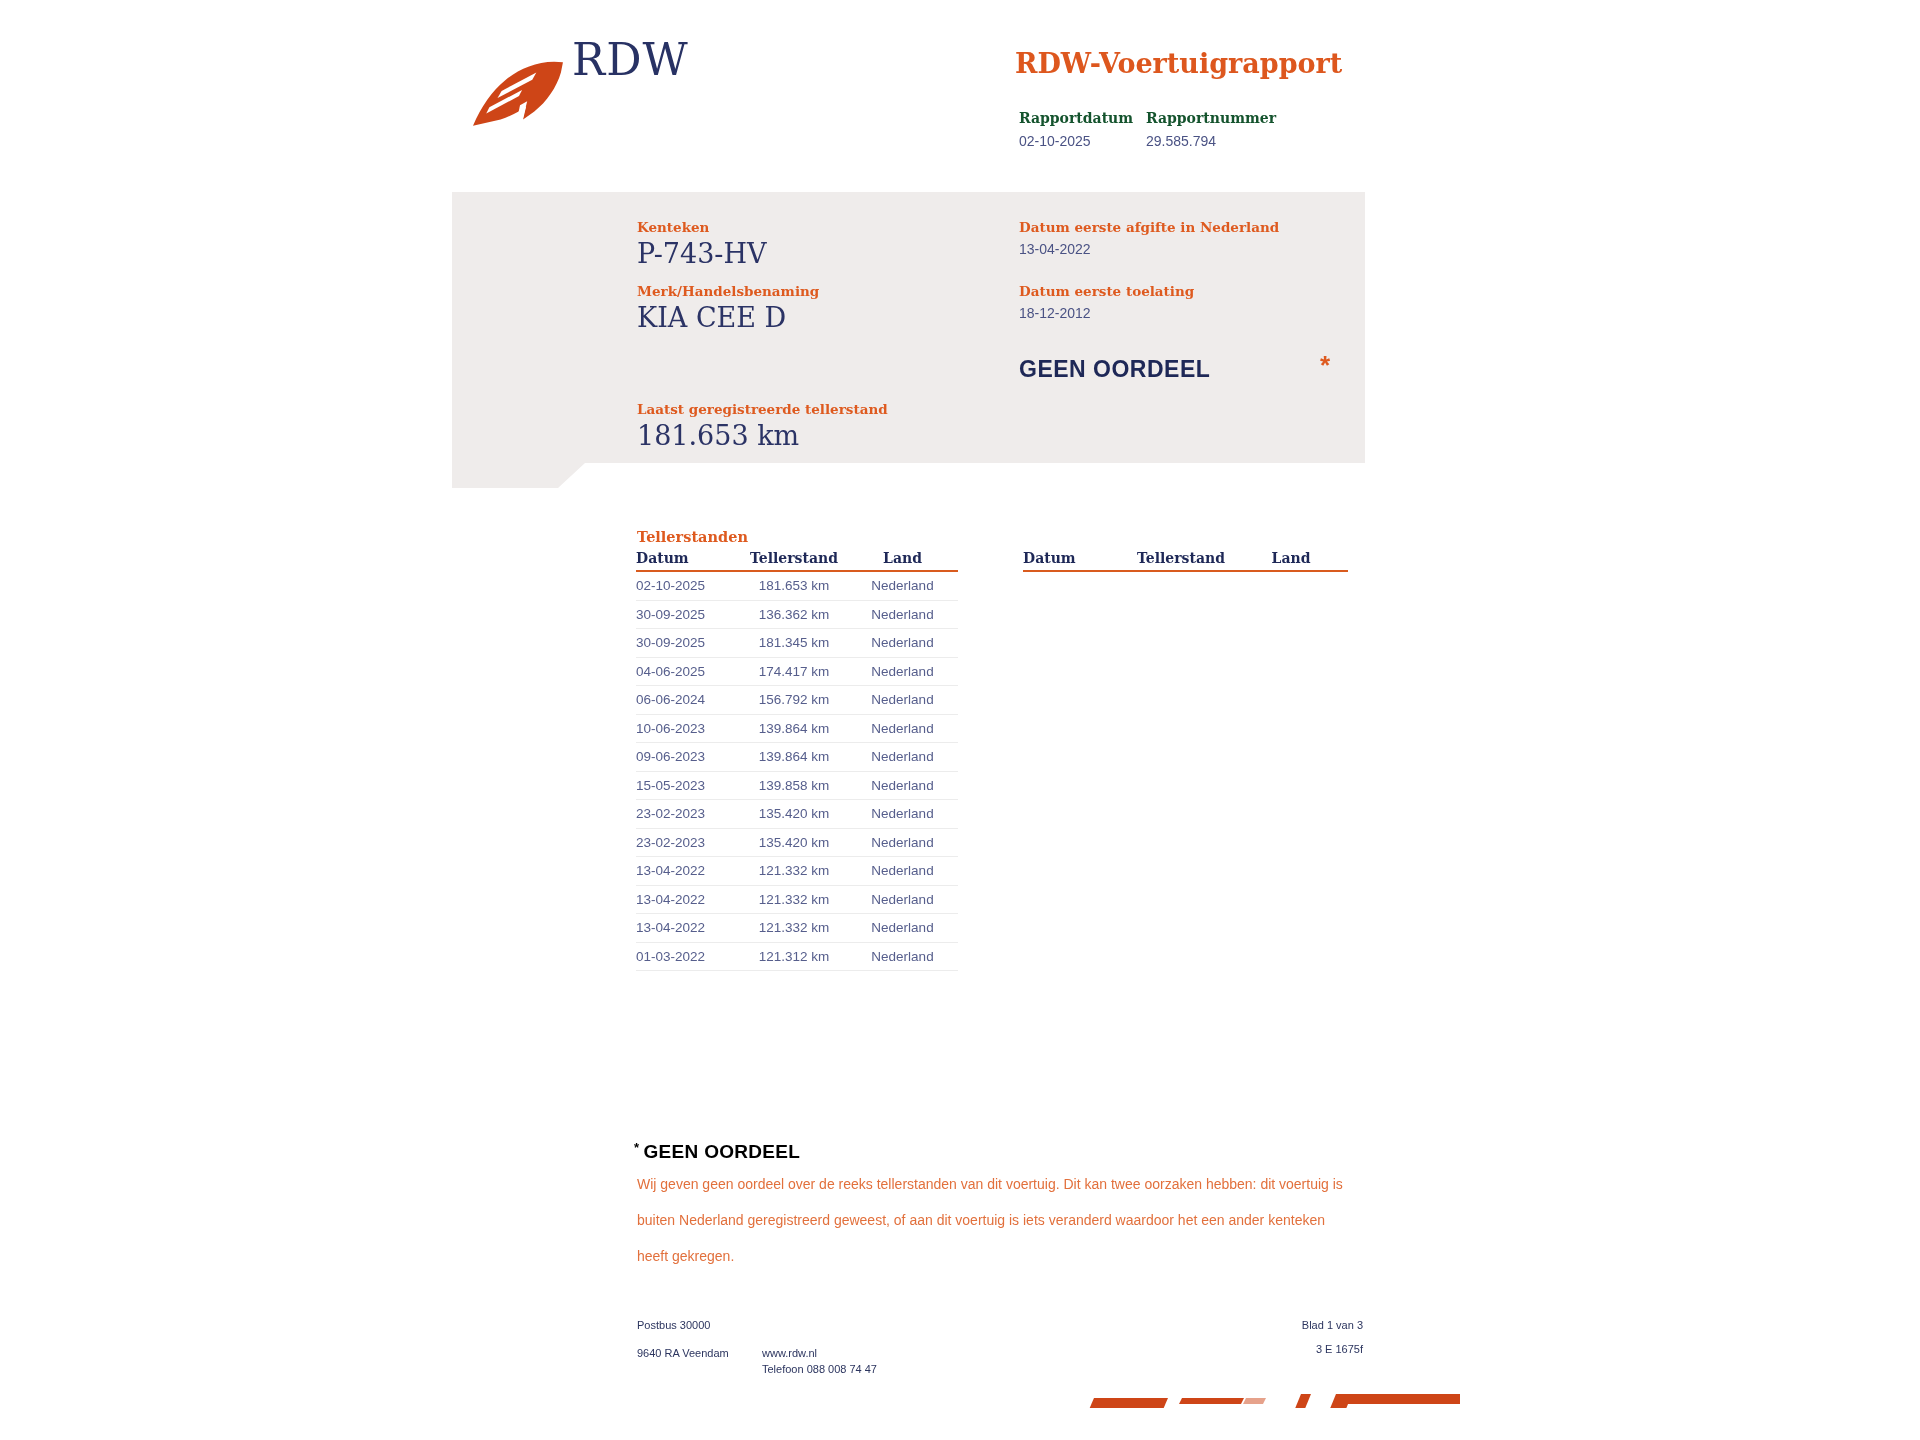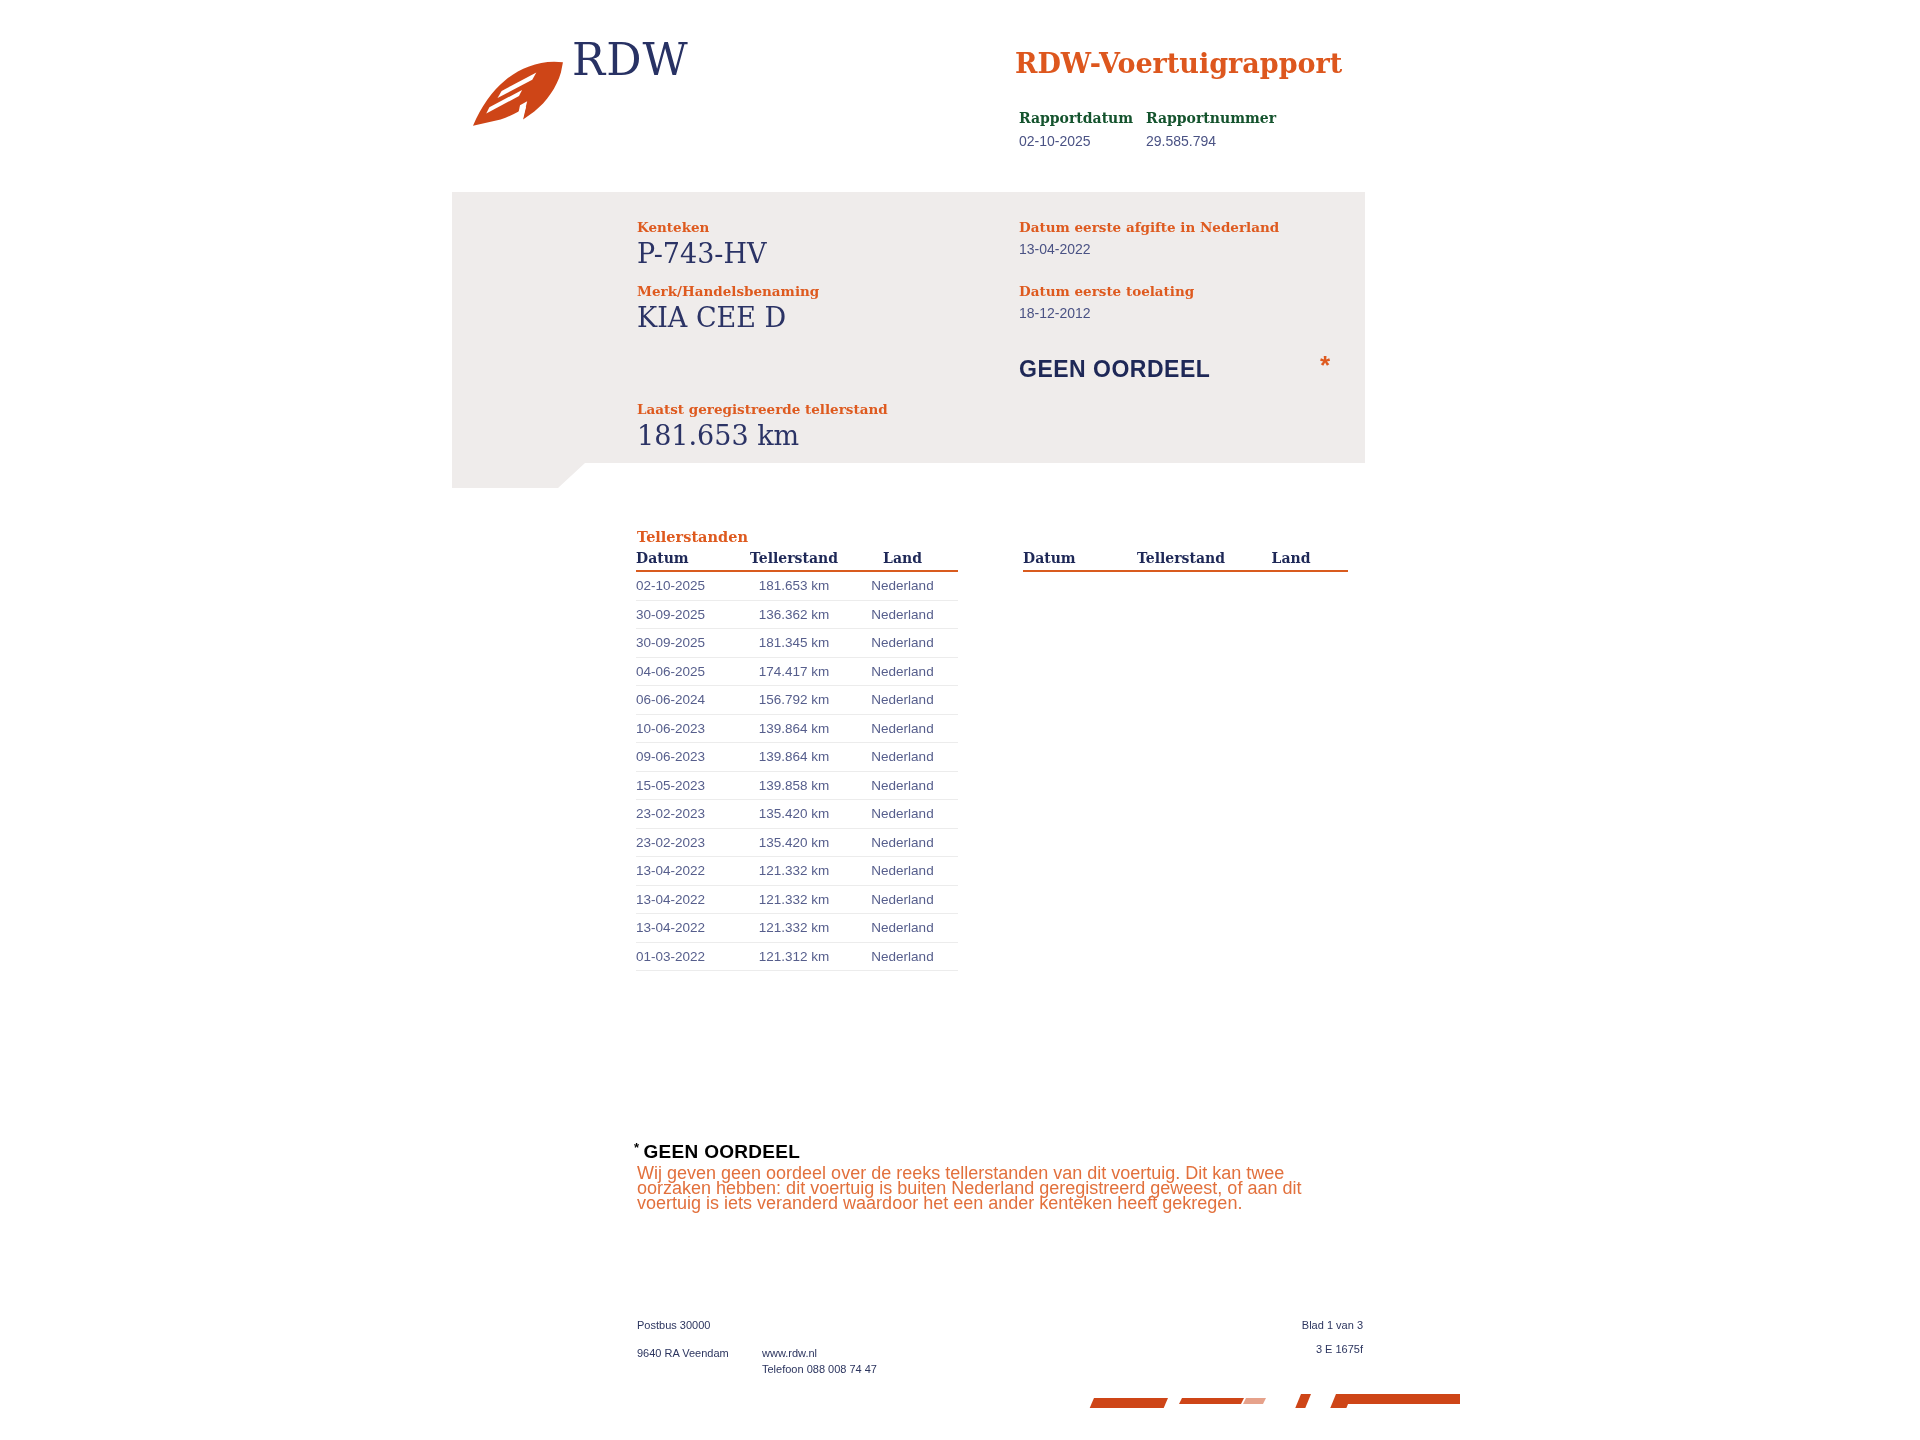--- a/index.html
+++ b/index.html
@@ -51,21 +51,21 @@
                 font-size:14px;color:#1E2857;}
   .trow{display:grid;grid-template-columns:105px 106px 1fr;align-items:center;
         height:27.5px;border-bottom:1px solid #ECECEC;}
   .tcell{font-size:13.5px;color:#565E8C;}
   .r{text-align:center;}
 
   
   #note-title-row{left:634px;top:1140px;color:#000000;}
   #note-mark{font-size:13px;font-weight:bold;vertical-align:6px;}
   #note-title{font-size:19px;font-weight:bold;letter-spacing:.3px;}
-  #note-body{left:637px;top:1166px;width:720px;font-size:18px;line-height:15px;color:#E2703C;}
+  #note-body{left:637px;top:1166px;width:720px;font-size:14px;line-height:36px;color:#E2703C;}
 
   
   .foot{font-size:11px;color:#2C355F;}
   #footer-address1{left:637px;top:1319px;}
   #footer-address2{left:637px;top:1347px;}
   #footer-phone{left:762px;top:1319px;margin-top:44px;}
   #footer-web{left:762px;top:1347px;}
   #footer-page{left:1150px;top:1319px;width:213px;text-align:right;}
   #footer-code{left:1150px;top:1343px;width:213px;text-align:right;}
 

